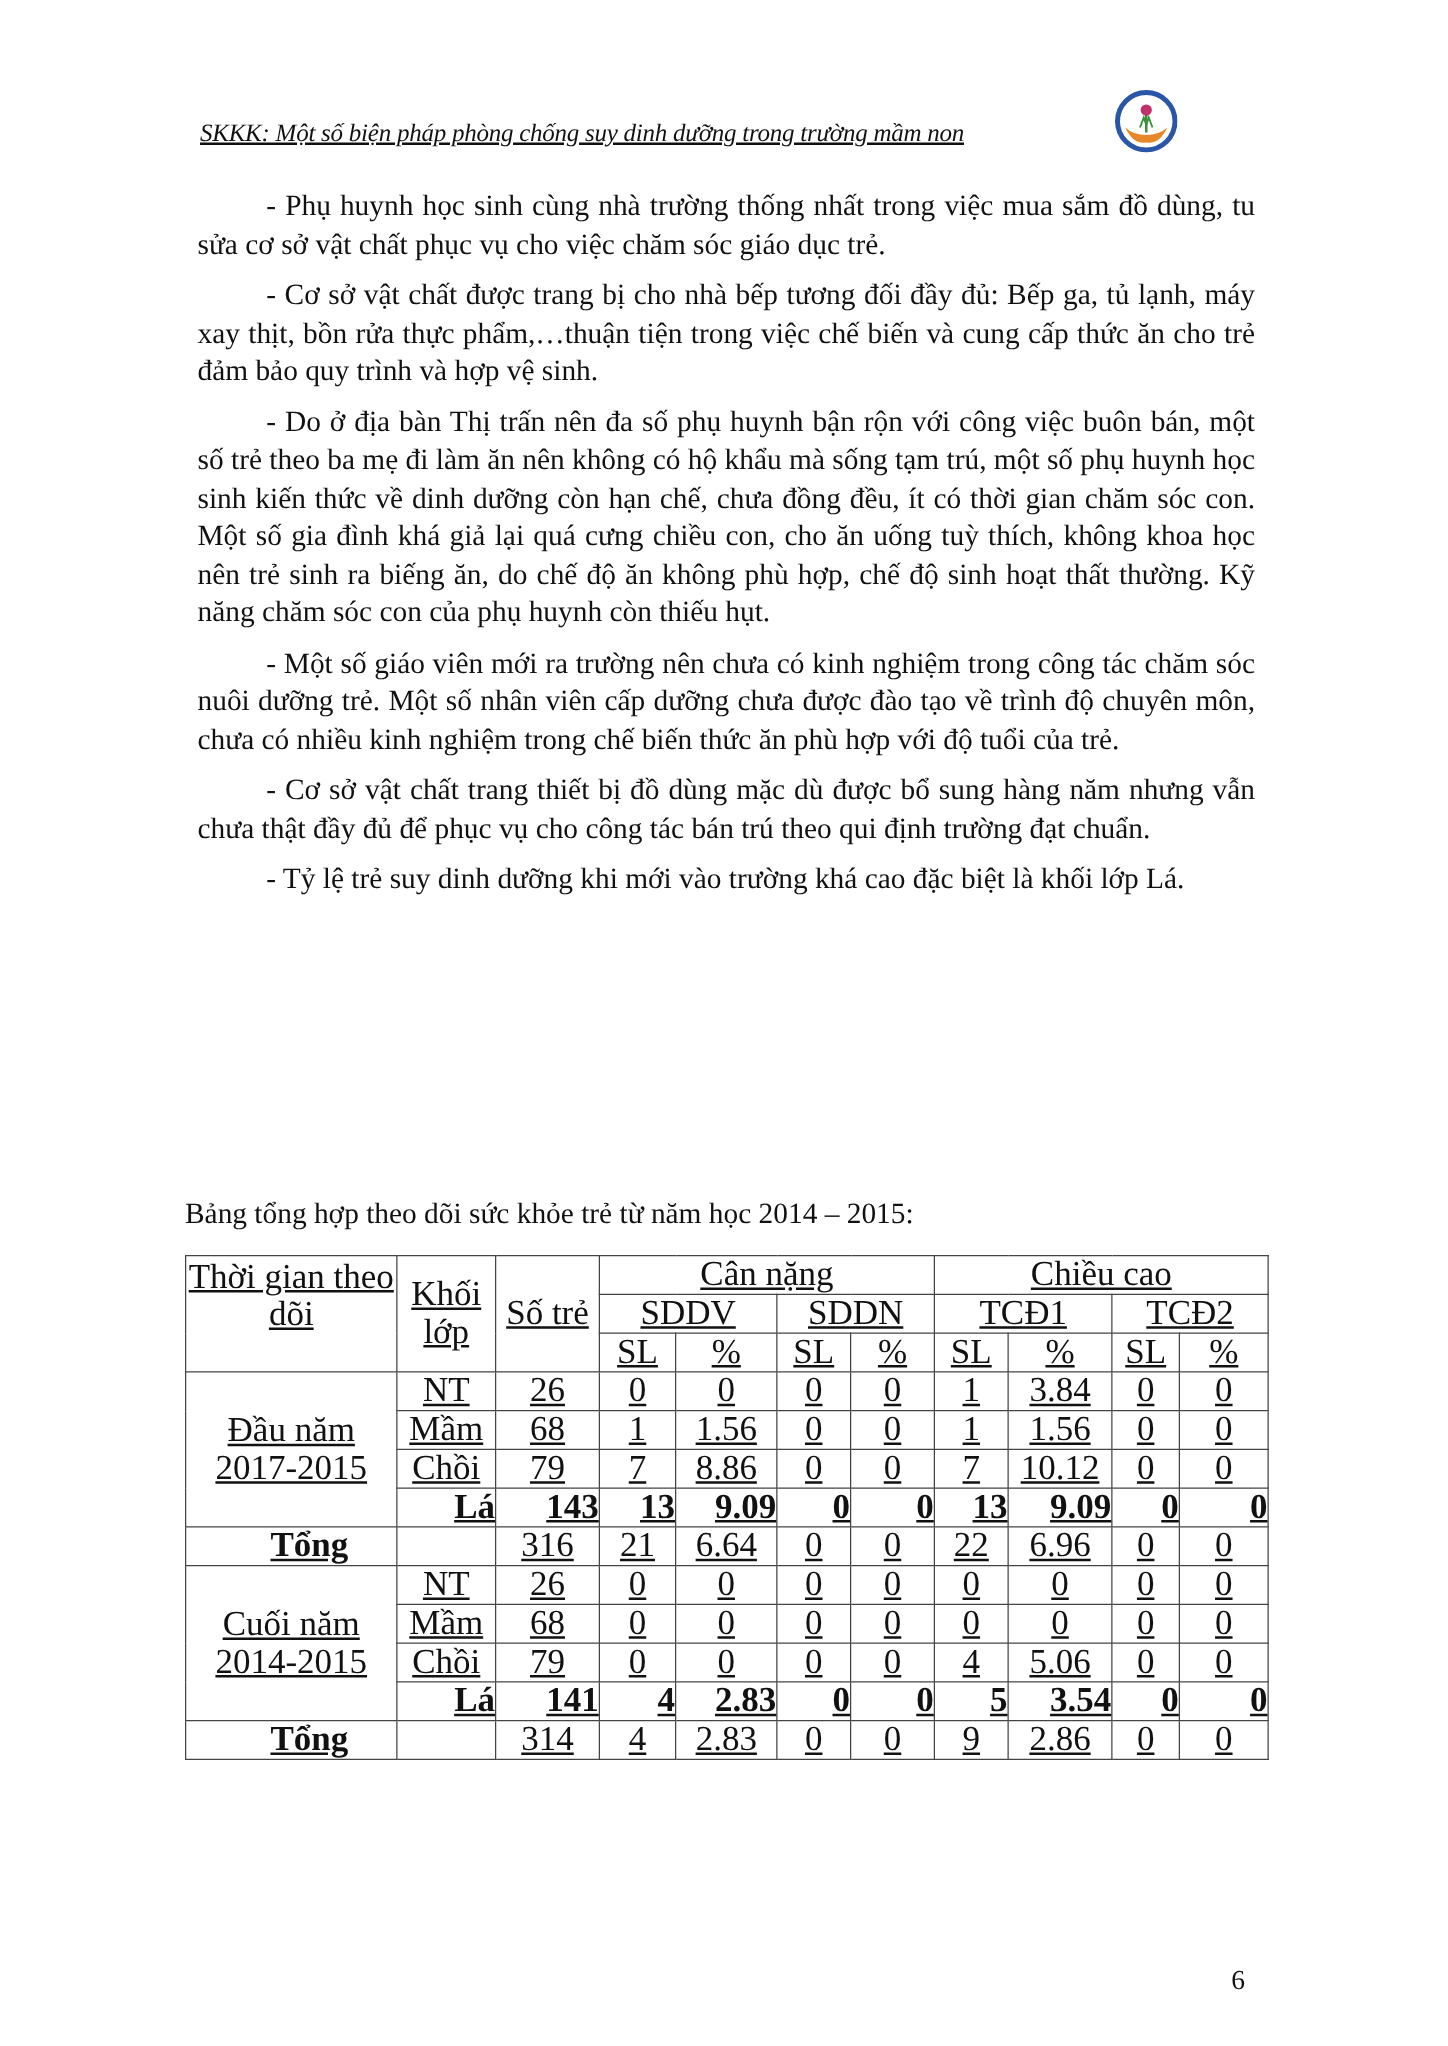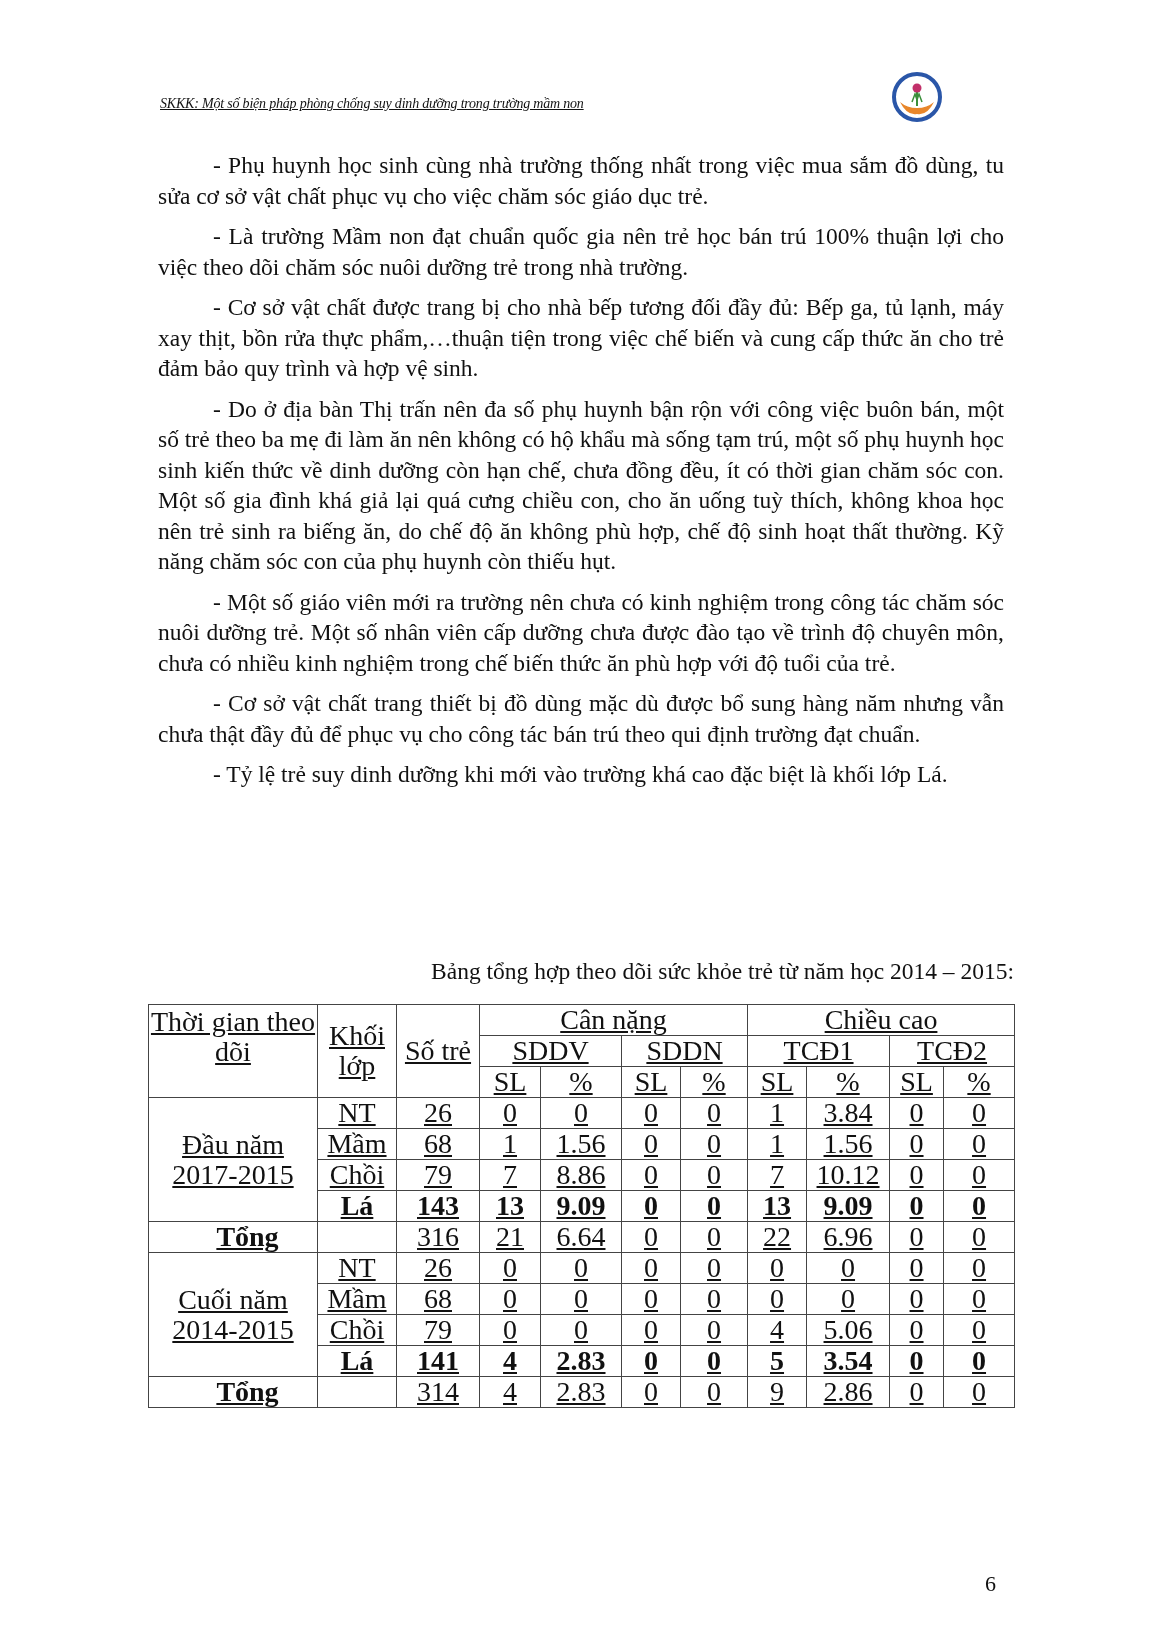--- a/index.html
+++ b/index.html
@@ -2,51 +2,51 @@
 <html><head>
   <meta charset="utf-8">
   <style>
     html, body { margin: 0; padding: 0; background: #ffffff; }
     body {
       width: 1158px; height: 1637px; position: relative; overflow: hidden;
       font-family: "Liberation Serif", "DejaVu Serif", serif; color: #111;
     }
     .header {
       position: absolute; left: 160px; top: 96px; width: 720px;
-      font-style: italic; font-size: 14px; text-decoration: underline;
+      font-style: italic; font-size: 20px; text-decoration: underline;
       letter-spacing: -0.2px;
     }
     .logo {
       position: absolute; left: 892px; top: 72px; width: 50px; height: 50px;
     }
     .content {
       position: absolute; left: 158px; top: 150px; width: 846px;
       font-size: 23.5px; line-height: 30.5px; text-align: justify;
     }
     .content p { margin: 0 0 10px 0; text-indent: 55px; }
     .content p.nogap { margin-bottom: 0; }
     .content h3 {
       margin: 0 0 6px 0; padding-left: 55px; font-style: italic; font-weight: bold;
       font-size: 23.5px; line-height: 30px;
     }
     .caption {
       position: absolute; left: 148px; top: 956px; width: 866px;
-      text-align: right; font-size: 23.5px; line-height: 30px;
+      text-align: left; font-size: 23.5px; line-height: 30px;
     }
     table.stats {
       position: absolute; left: 148px; top: 1004px; width: 866px;
       border-collapse: collapse; font-size: 28px;
       table-layout: fixed;
       text-decoration: underline;
     }
     table.stats td, table.stats th {
       border: 1.5px solid #444; text-align: center; padding: 0;
       font-weight: normal; height: 30px; line-height: 28px;
     }
-    table.stats .bold td { font-weight: bold; }
+    table.stats .bold td { font-weight: bold; text-align: right; }
     table.stats td.bold { font-weight: bold; padding-left: 29px; }
     .pagenum {
       position: absolute; left: 985px; top: 1571px; font-size: 22px;
     }
   </style>
 </head>
 <body>
 
 <div class="header">SKKK: Một số biện pháp phòng chống suy dinh dưỡng trong trường mầm non</div>
 
@@ -55,21 +55,20 @@
     <circle cx="25" cy="25" r="23" fill="#ffffff" stroke="#2a56a8" stroke-width="4"></circle>
     <path d="M8 30 Q15 44 25 42 Q35 44 42 30 Q35 36 25 36 Q15 36 8 30 Z" fill="#e8862a"></path>
     <path d="M25 34 L25 20" stroke="#3b8f3b" stroke-width="2"></path>
     <circle cx="25" cy="16" r="4.5" fill="#c2306a"></circle>
     <path d="M20 30 L23 22 L25 28 L27 22 L30 30" fill="none" stroke="#3b8f3b" stroke-width="1.5"></path>
   </svg>
 </div>
 
 <div class="content">
   <p>- Phụ huynh học sinh cùng nhà trường thống nhất trong việc mua sắm đồ dùng, tu sửa cơ sở vật chất phục vụ cho việc chăm sóc giáo dục trẻ.</p>
-  <p>- Là trường Mầm non đạt chuẩn quốc gia nên trẻ học bán trú 100% thuận lợi cho việc theo dõi chăm sóc nuôi dưỡng trẻ trong nhà trường.</p>
   <p>- Cơ sở vật chất được trang bị cho nhà bếp tương đối đầy đủ: Bếp ga, tủ lạnh, máy xay thịt, bồn rửa thực phẩm,…thuận tiện trong việc chế biến và cung cấp thức ăn cho trẻ đảm bảo quy trình và hợp vệ sinh.</p>
   <p>- Do ở địa bàn Thị trấn nên đa số phụ huynh bận rộn với công việc buôn bán, một số trẻ theo ba mẹ đi làm ăn nên không có hộ khẩu mà sống tạm trú, một số phụ huynh học sinh kiến thức về dinh dưỡng còn hạn chế, chưa đồng đều, ít có thời gian chăm sóc con. Một số gia đình khá giả lại quá cưng chiều con, cho ăn uống tuỳ thích, không khoa học nên trẻ sinh ra biếng ăn, do chế độ ăn không phù hợp, chế độ sinh hoạt thất thường. Kỹ năng chăm sóc con của phụ huynh còn thiếu hụt.</p>
   <p>- Một số giáo viên mới ra trường nên chưa có kinh nghiệm trong công tác chăm sóc nuôi dưỡng trẻ. Một số nhân viên cấp dưỡng chưa được đào tạo về trình độ chuyên môn, chưa có nhiều kinh nghiệm trong chế biến thức ăn phù hợp với độ tuổi của trẻ.</p>
   <p>- Cơ sở vật chất trang thiết bị đồ dùng mặc dù được bổ sung hàng năm nhưng vẫn chưa thật đầy đủ để phục vụ cho công tác bán trú theo qui định trường đạt chuẩn.</p>
   <p class="nogap">- Tỷ lệ trẻ suy dinh dưỡng khi mới vào trường khá cao đặc biệt là khối lớp Lá.</p>
 </div>
 
 <div class="caption">Bảng tổng hợp theo dõi sức khỏe trẻ từ năm học 2014 – 2015:</div>
 
 <table class="stats">

